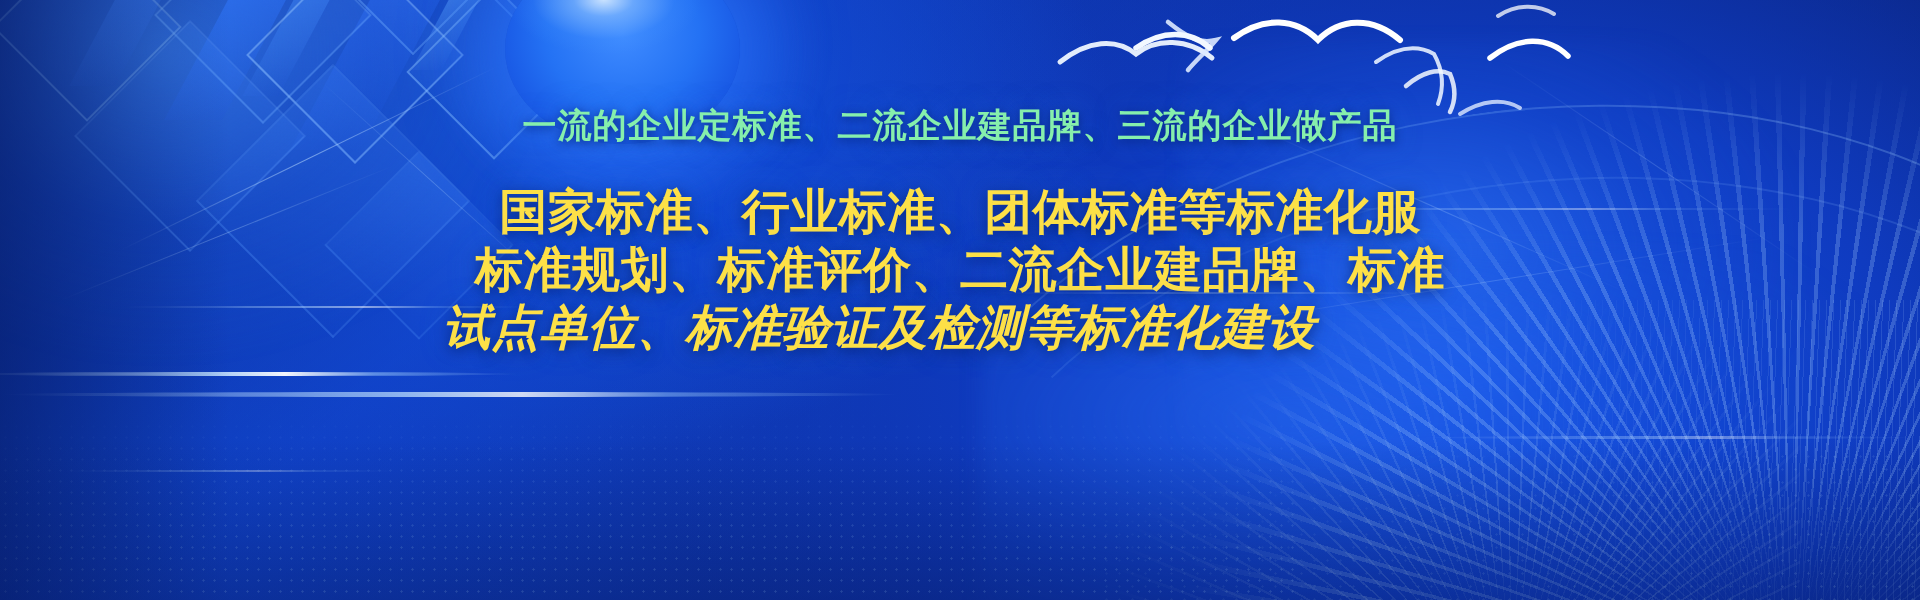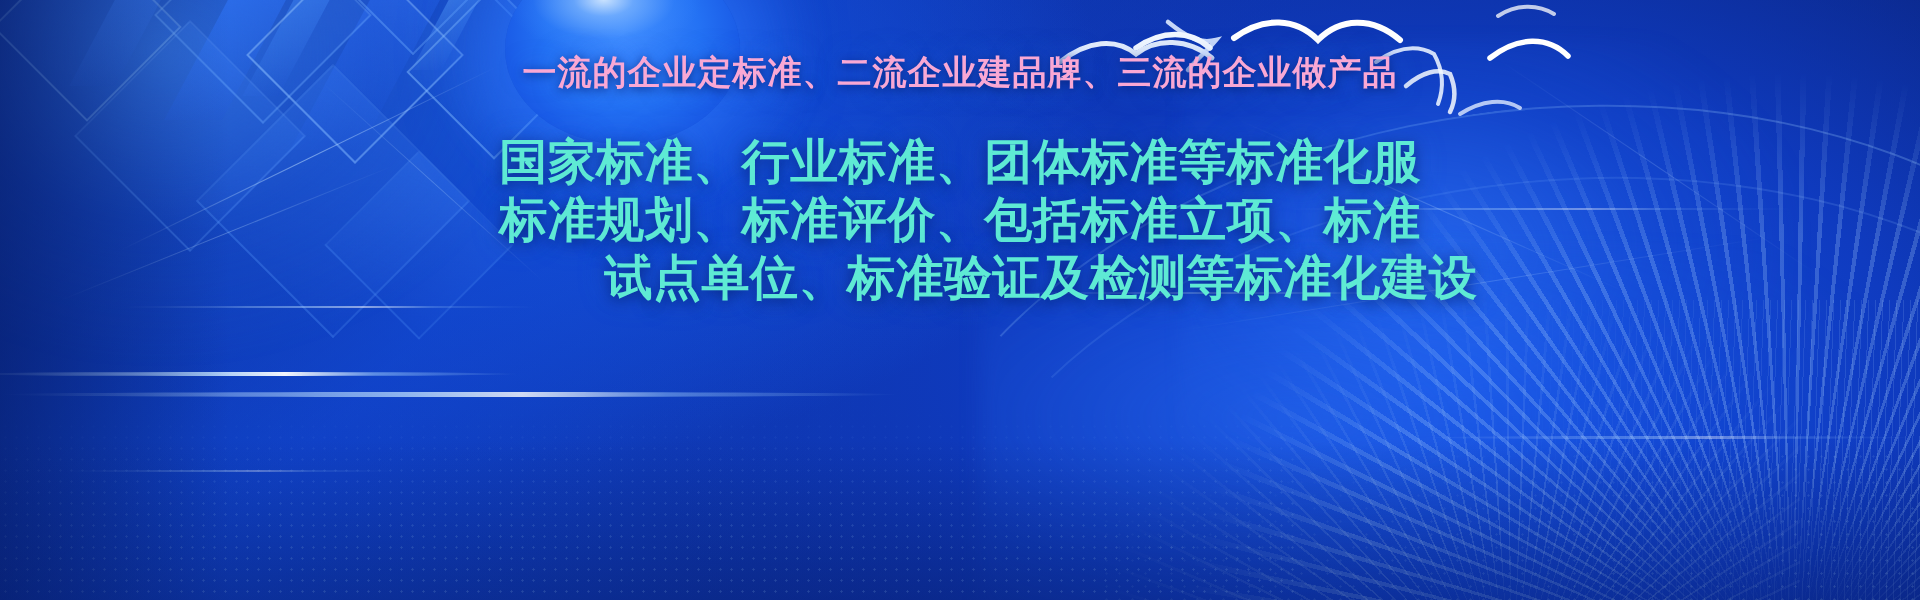--- a/index.html
+++ b/index.html
@@ -204,43 +204,42 @@
     position: absolute;
     left: 0; top: 0;
     width: 1920px;
     height: 600px;
     display: flex;
     flex-direction: column;
     align-items: center;
     z-index: 20;
   }
   .headline {
-    margin-top: 58px;
+    margin-top: 108px;
     font-size: 34px;
     font-weight: 700;
-    color: #f9a8d4;
+    color: #86efac;
     letter-spacing: 1px;
     white-space: nowrap;
     text-shadow: 0 2px 10px rgba(4,28,110,0.85), 0 0 26px rgba(40,110,230,0.55);
     line-height: 1;
-    font-family: Liberation Mono, monospace;
   }
   .bodytext {
     margin-top: 40px;
     width: 1035px;
     text-align: center;
     font-size: 48px;
     font-weight: 700;
-    color: #5eead4;
+    color: #fde047;
     line-height: 58px;
     letter-spacing: 0.5px;
     text-shadow: 0 3px 14px rgba(4,26,105,0.80), 0 0 30px rgba(40,110,230,0.45);
   }
   .bodytext .ln { display: block; white-space: nowrap; }
-  .bodytext .ln.center { text-align: right; }
+  .bodytext .ln.center { text-align: left; font-style: italic; }
 </style>
 </head>
 <body>
 
 <div id="banner">
 
   <div class="layer bg-base"></div>
   <div class="layer bg-leftwash"></div>
 
   <div class="glow-tl"></div>
@@ -327,18 +326,18 @@
         <path d="M478 6 C 496 -6, 518 -6, 534 4"></path>
       </g>
     </svg>
   </div>
 
   <div class="content">
     <div class="headline">一流的企业定标准、二流企业建品牌、三流的企业做产品</div>
 
     <div class="bodytext">
       <span class="ln">国家标准、行业标准、团体标准等标准化服</span>
-      <span class="ln">标准规划、标准评价、包括标准立项、标准</span>
+      <span class="ln">标准规划、标准评价、二流企业建品牌、标准</span>
       <span class="ln center">试点单位、标准验证及检测等标准化建设</span>
     </div>
   </div>
 
 </div>
 
 </body></html>

